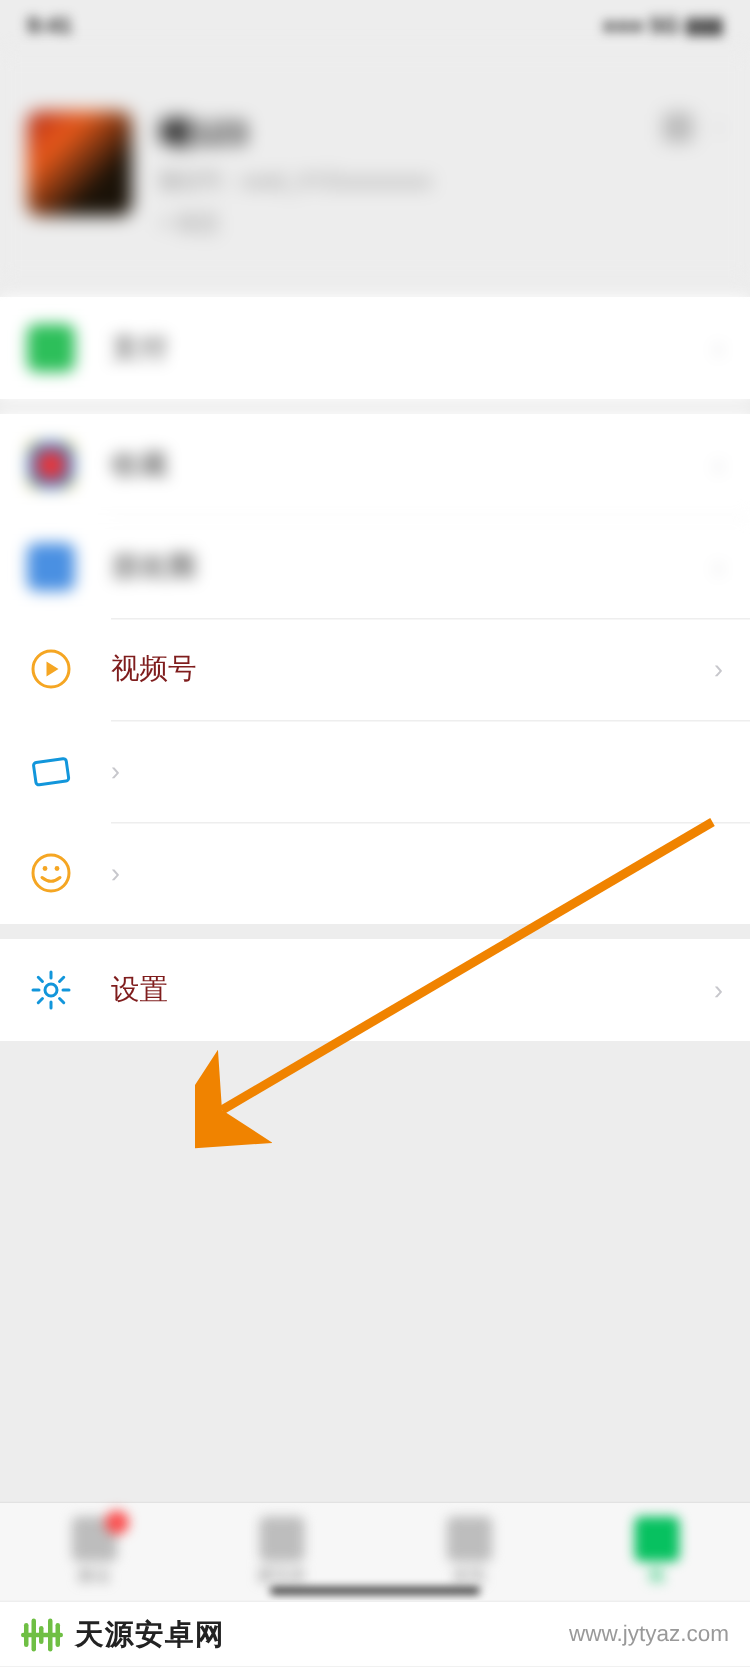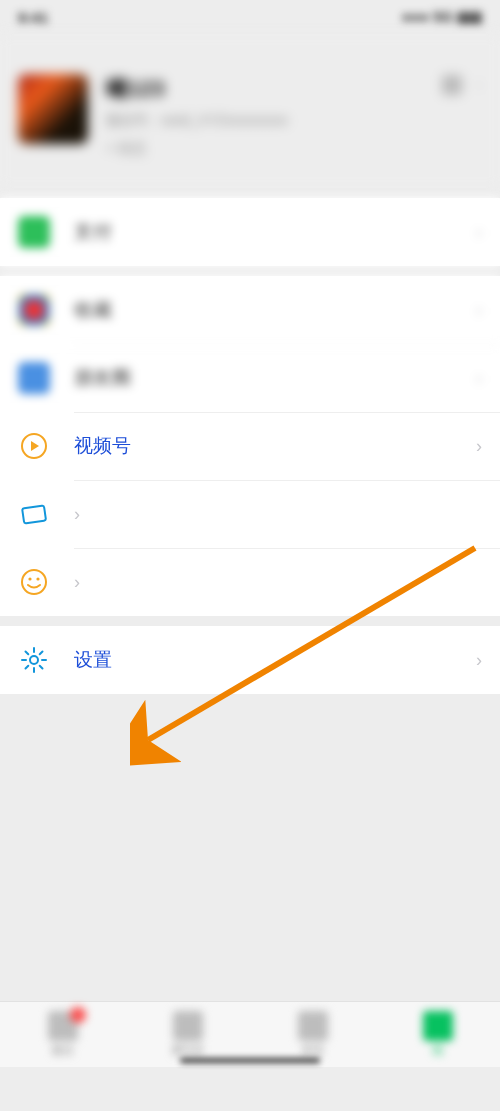--- a/index.html
+++ b/index.html
@@ -16,21 +16,21 @@
   .profile-status { font-size: 14px; color: #888; }
   .profile-actions { display: flex; align-items: center; gap: 14px; color: #bbb; }
   .qr { width: 20px; height: 20px; background: #bbb; border-radius: 3px; }
   .chev { color: #c7c7cc; font-size: 18px; }
 
   .group { background: #fff; margin-top: 10px; }
   .group.first { margin-top: 10px; }
   .row { height: 68px; display: flex; align-items: center; padding: 0 18px; background: #fff; position: relative; }
   .row + .row::before { content: ""; position: absolute; left: 74px; right: 0; top: 0; height: 1px; background: #eee; }
   .row .icon { width: 32px; height: 32px; margin-right: 24px; display: flex; align-items: center; justify-content: center; flex-shrink: 0; }
-  .row .label { flex: 1; font-size: 19px; color: #1d4ed8; }
+  .row .label { flex: 1; font-size: 19px; color: #7f1d1d; }
   .row .chevron { color: #c7c7cc; font-size: 18px; }
   .row.blurred-row { filter: blur(5px); }
   .row.blurred-row .label { color: #333; }
 
   
   .ic-pay { background: #2dbf5a; border-radius: 6px; }
   .ic-fav { background: radial-gradient(circle,#e33 30%,#3a7bd5 60%,#ffd93b 90%); border-radius: 6px; }
   .ic-moments { background: #4a90e2; border-radius: 6px; }
   .ic-video svg, .ic-card svg, .ic-emoji svg, .ic-settings svg { display: block; }
 
@@ -177,14 +177,32 @@
     <div class="tab active">
       <div class="ticon"></div>
       <div class="tlabel">我</div>
     </div>
   </div>
 
   <div class="home-ind">
       <div class="bar"></div>
     </div>
 
+  <div class="wm">
+    <div class="wm-left">
+      <div class="wm-logo">
+        <svg width="28" height="28" viewBox="0 0 28 28">
+          <g fill="#6fbf44">
+            <rect x="2" y="6" width="3" height="16" rx="1.5"></rect>
+            <rect x="7" y="3" width="3" height="22" rx="1.5"></rect>
+            <rect x="12" y="8" width="3" height="12" rx="1.5"></rect>
+            <rect x="18" y="3" width="3" height="22" rx="1.5"></rect>
+            <rect x="23" y="6" width="3" height="16" rx="1.5"></rect>
+            <rect x="0" y="12.5" width="28" height="3" rx="1.5"></rect>
+          </g>
+        </svg>
+      </div>
+      <div class="wm-text">天源安卓网</div>
+    </div>
+    <div class="wm-url">www.jytyaz.com</div>
+  </div>
 
 </div>
 
 </body></html>

